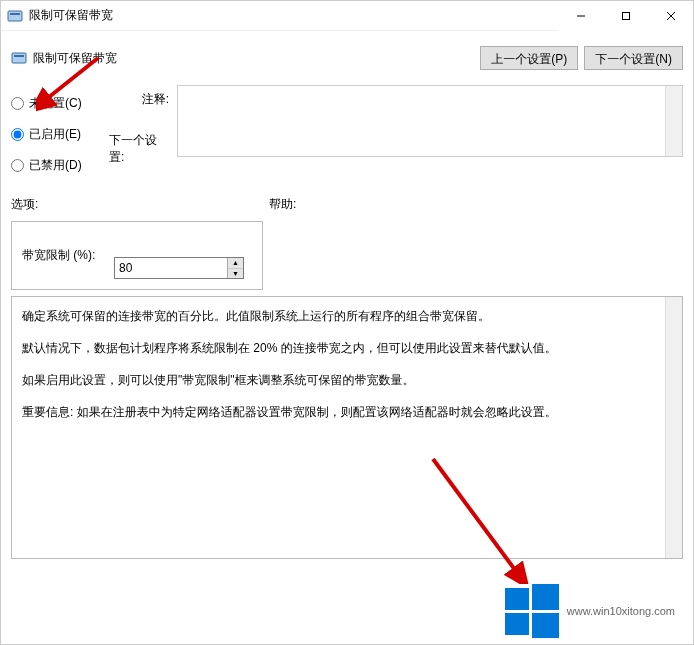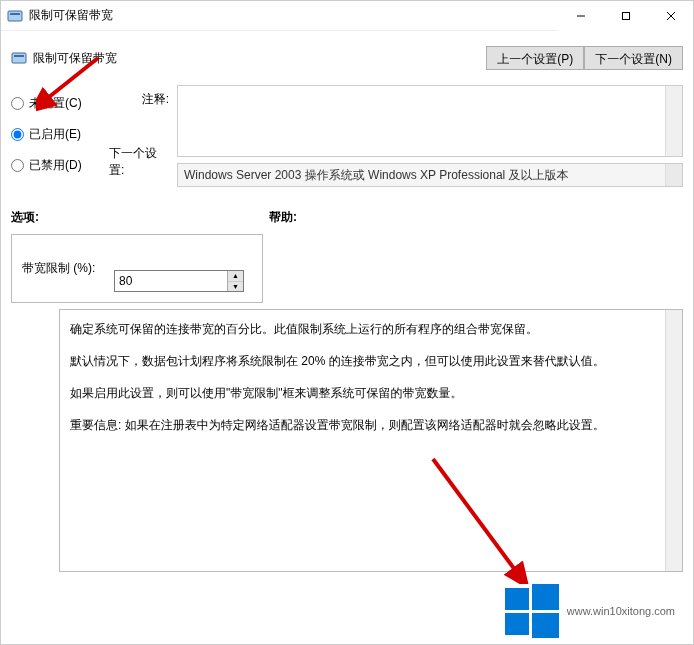--- a/index.html
+++ b/index.html
@@ -50,21 +50,21 @@
     .header-row .hdr-icon {
       width: 16px; height: 16px;
       margin-right: 6px;
       display: inline-flex;
       align-items: center; justify-content: center;
     }
     .header-row .hdr-title { font-size: 12px; }
     .header-row .nav {
       margin-left: auto;
       display: flex;
-      gap: 0;
+      gap: 6px;
     }
     .nav button {
       padding: 4px 10px;
       height: 24px;
       background: #e1e1e1;
       border: 1px solid #adadad;
       font-size: 12px;
       font-family: inherit;
     }
     
@@ -130,21 +130,20 @@
     .arrow1 {
       position: absolute;
       left: 35px; top: 52px;
       width: 70px; height: 60px;
       pointer-events: none;
     }
     
     .section-headers {
       display: flex;
       padding: 18px 10px 4px 10px;
-      font-weight: bold;
     }
     .section-headers .left { width: 258px; }
     .section-headers .right { flex: 1; }
     
     .panels {
       display: flex;
       padding: 4px 10px 10px 10px;
       gap: 6px;
       height: 352px;
       flex-direction: column;
@@ -155,21 +154,20 @@
       position: relative;
     }
     .panel-left {
       width: 252px;
       padding: 10px;
     }
     .panel-right {
       flex: 1;
       padding: 10px 24px 22px 10px;
       overflow: hidden;
-      margin-left: 48px;
     }
     .panel-right .scroll-stub { position:absolute; right:0; top:0; bottom:0; width:17px; background:#f0f0f0; border-left:1px solid #ddd;}
     .spinner-row {
       display: flex;
       align-items: center;
       gap: 10px;
     }
     .spinner-label { width: 82px; }
     .spinner {
       display: flex;
@@ -289,24 +287,20 @@
     </label>
   </div>
   <div class="label-col">
     <div class="lbl">注释:</div>
     <div class="lbl platform">下一个设置:</div>
   </div>
   <div class="field-col">
     <div class="comment-box">
       <div class="scroll-stub"></div>
     </div>
-    <div class="platform-box">
-      <span>Windows Server 2003 操作系统或 Windows XP Professional 及以上版本</span>
-      <div class="scroll-stub"></div>
-    </div>
   </div>
 </div>
 
 <svg class="arrow1" viewBox="0 0 70 60">
   <defs>
       <marker id="ah1" markerWidth="10" markerHeight="10" refX="2" refY="3" orient="auto">
         <path d="M0,0 L0,6 L7,3 z" fill="#d40000"></path>
       </marker>
     </defs>
   <line x1="62" y1="5" x2="8" y2="48" stroke="#d40000" stroke-width="4" marker-end="url(#ah1)"></line>

